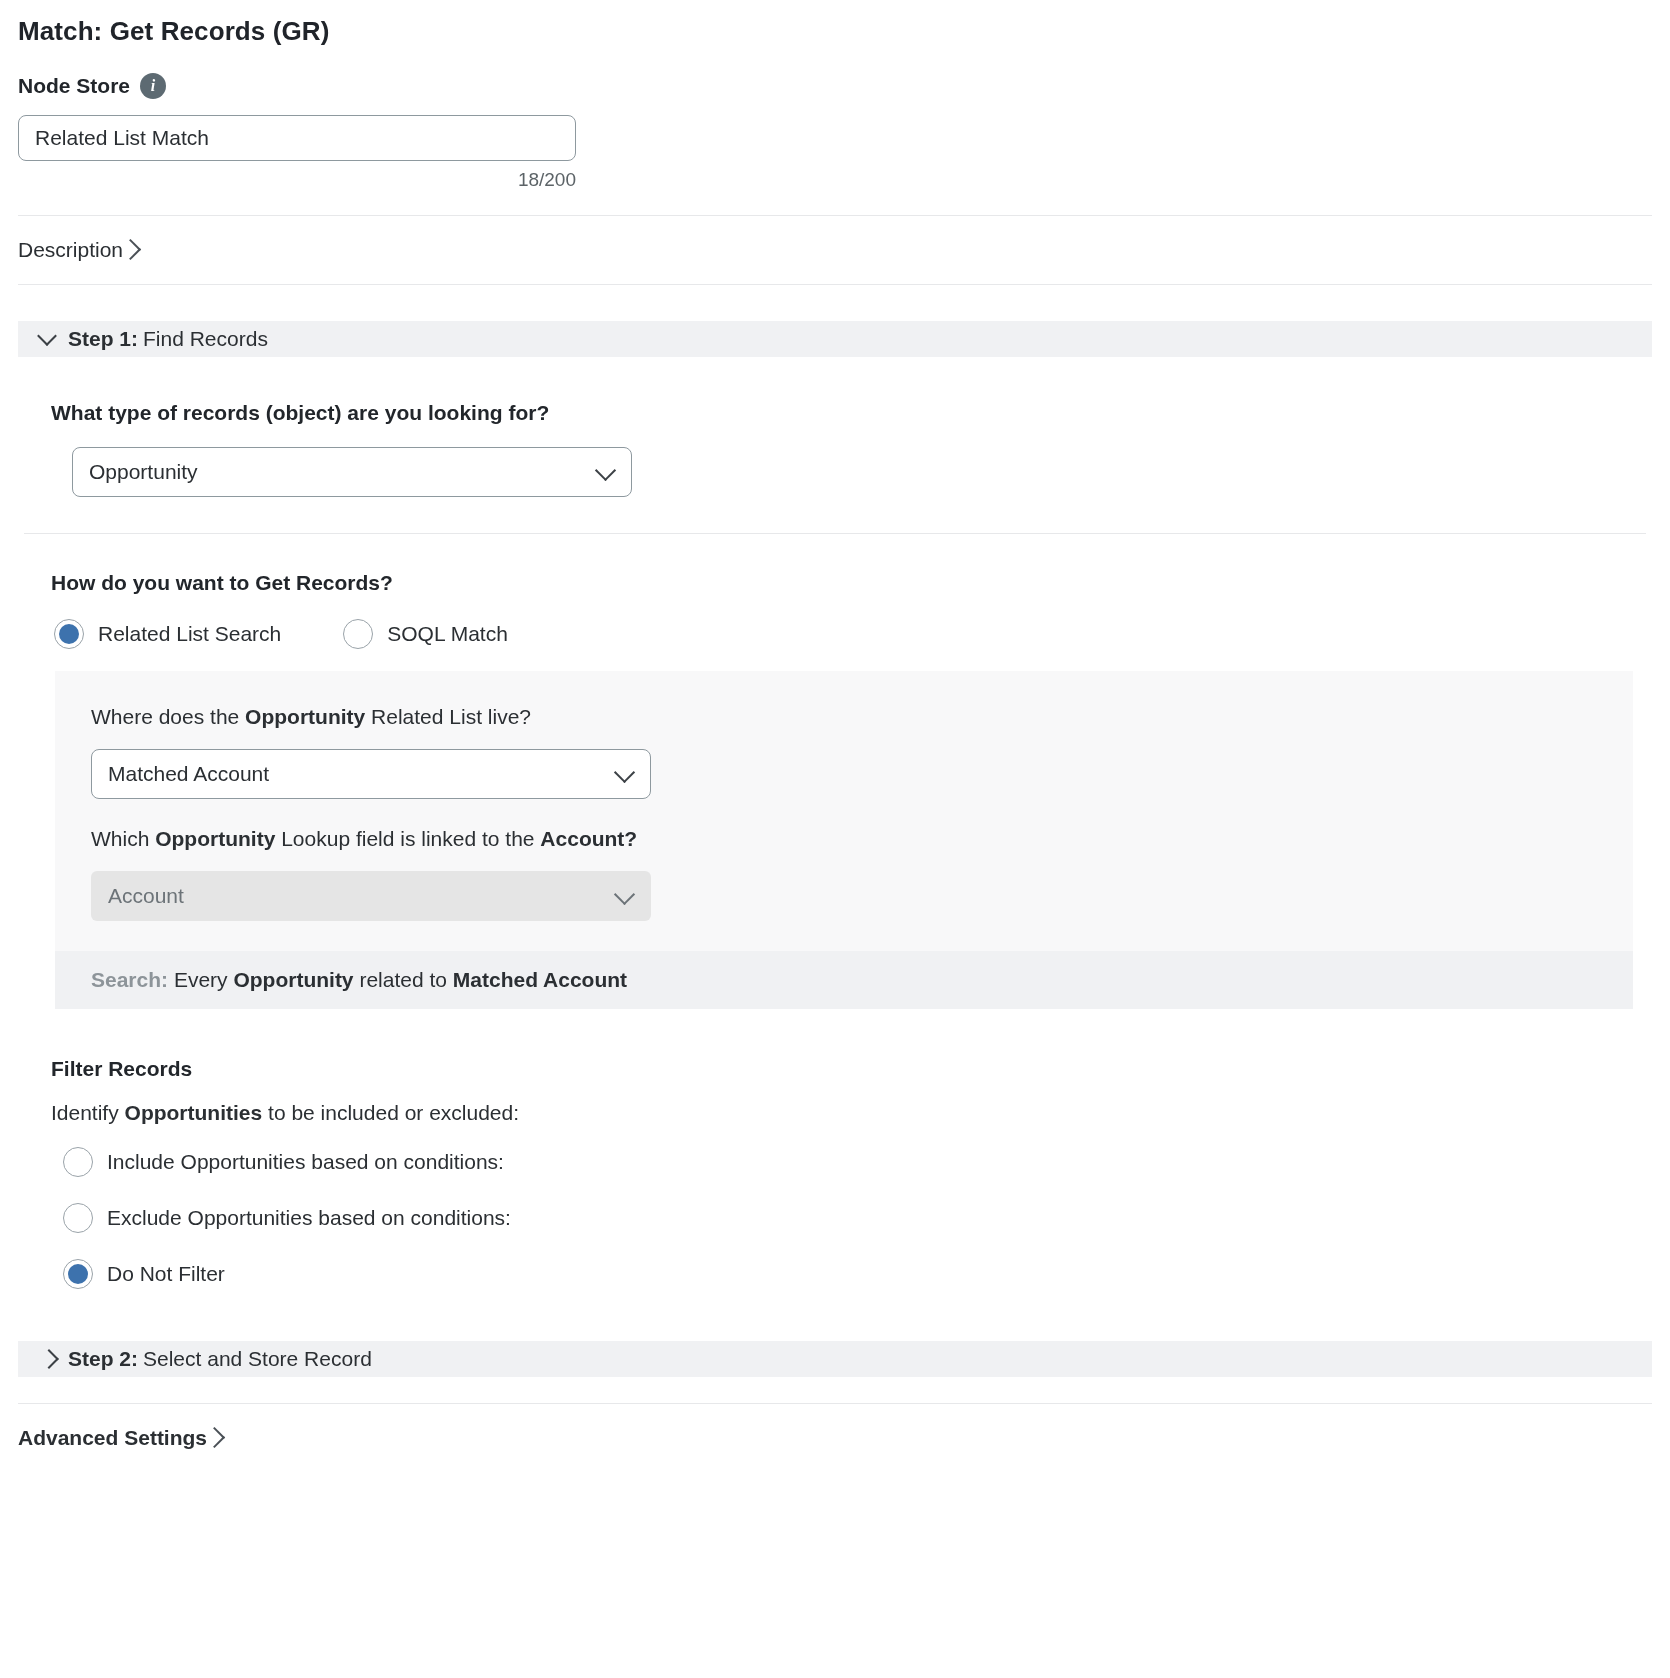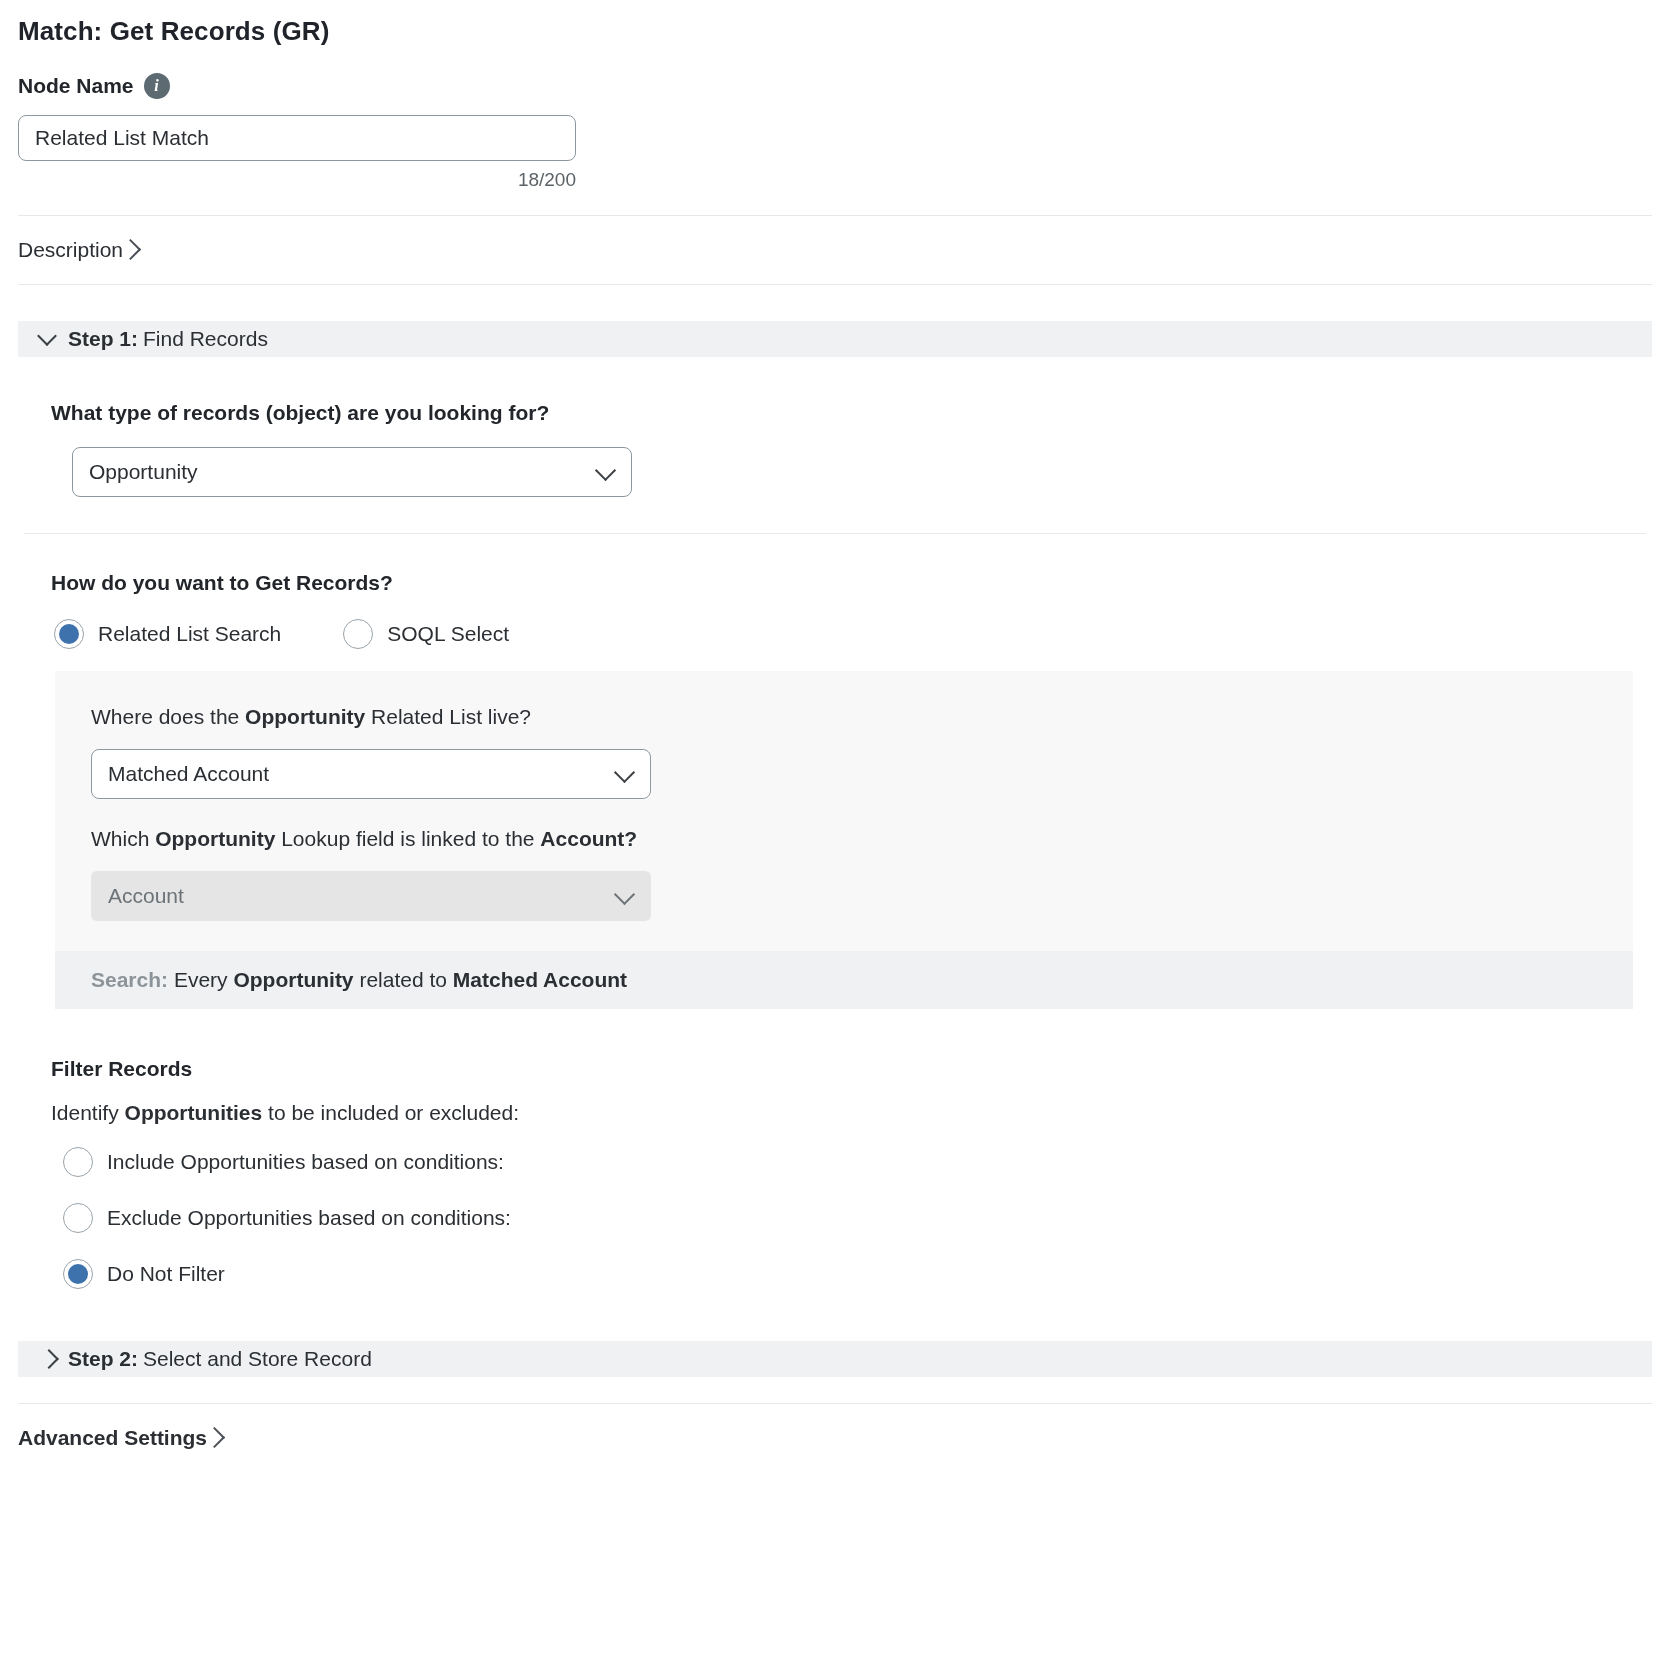--- a/index.html
+++ b/index.html
@@ -274,21 +274,21 @@
 </style>
 </head>
 <body>
 
 <div class="page">
 
   <div class="panel-title">Match: Get Records (GR)</div>
 
   <div class="node-block">
     <div class="node-label-row">
-      <span>Node Name</span>
+      <span>Node Store</span>
       <span class="info-icon">i</span>
     </div>
     <input class="node-input" type="text" value="Related List Match" style="">
     <div class="node-counter">18/200</div>
   </div>
 
   <div class="rule"></div>
 
   <div class="disclosure">
     <span>Description</span>
@@ -320,21 +320,21 @@
       <div class="radio-row">
         <span class="radio checked">
             <span class="dot"></span>
           </span>
         <span class="radio-label">Related List Search</span>
       </div>
       <div class="radio-row">
         <span class="radio">
             <span class="dot"></span>
           </span>
-        <span class="radio-label">SOQL Select</span>
+        <span class="radio-label">SOQL Match</span>
       </div>
     </div>
 
     <div class="config-panel" style="margin-top:22px;">
       <div class="config-q">
         <span>Where does the </span><b>Opportunity</b><span> Related List live?</span>
       </div>
 
       <div class="select" style="width:560px; margin-top:20px;">
         <span>Matched Account</span>

